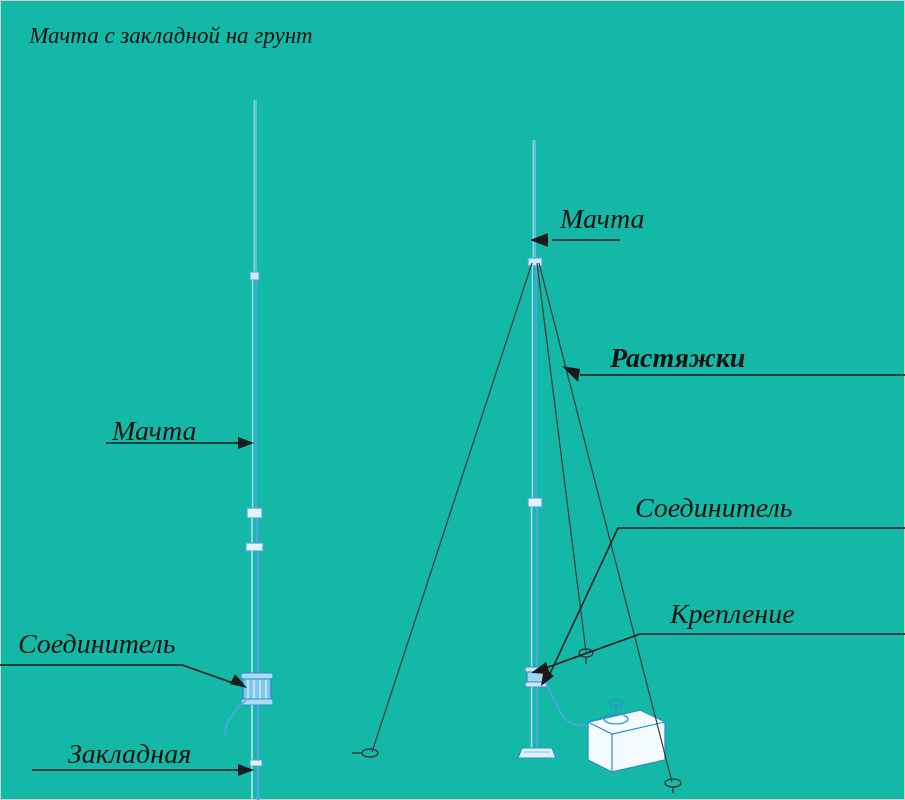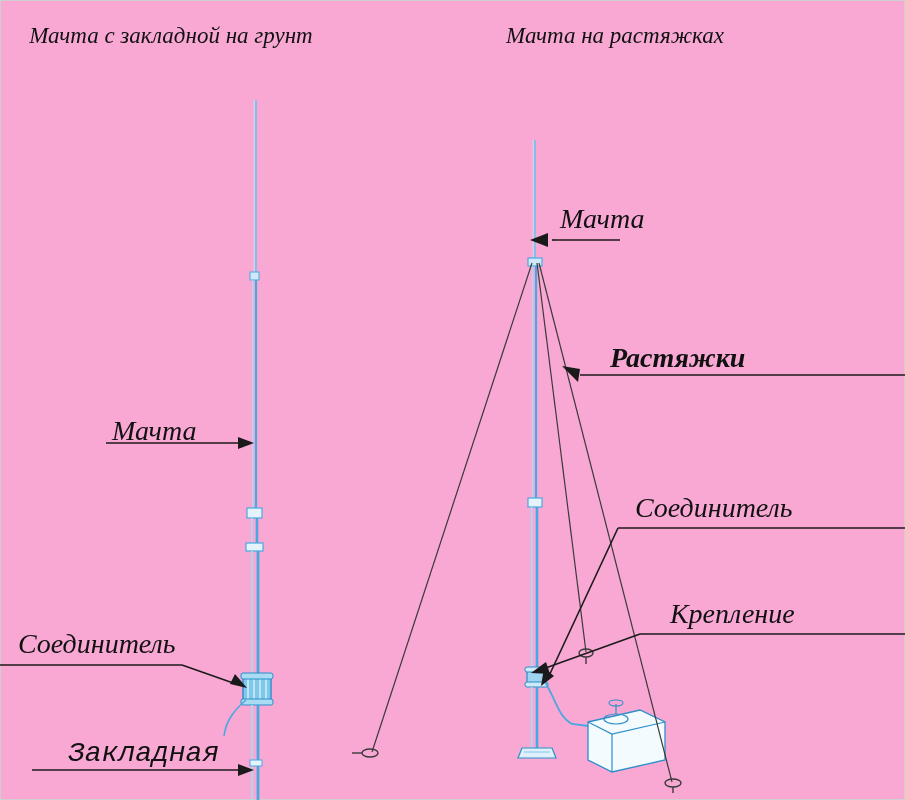--- a/index.html
+++ b/index.html
@@ -4,21 +4,21 @@
 <style>
   html, body {
     margin: 0;
     padding: 0;
     background: #ffffff;
   }
   #canvas {
     position: relative;
     width: 905px;
     height: 800px;
-    background: #f9a8d4;
+    background: #14b8a6;
     overflow: hidden;
     font-family: "Liberation Sans", sans-serif;
   }
   .border-frame {
     position: absolute;
     left: 0; top: 0;
     width: 905px; height: 800px;
     box-sizing: border-box;
     border: 1px solid #cfcfcf;
     pointer-events: none;
@@ -52,21 +52,21 @@
   .label {
     position: absolute;
     font-size: 28px;
     color: #111111;
     font-family: "Liberation Serif", serif;
     font-style: italic;
     white-space: nowrap;
   }
   #lbl-mast-left  { left: 112px; top: 415px; }
   #lbl-conn-left  { left: 18px;  top: 628px; }
-  #lbl-zakl-left  { left: 68px;  top: 738px; font-family: Liberation Mono, monospace; }
+  #lbl-zakl-left  { left: 68px;  top: 738px; }
   #lbl-mast-right { left: 560px; top: 203px; }
   #lbl-guys       { left: 610px; top: 342px; font-weight: bold; }
   #lbl-conn-right { left: 635px; top: 492px; }
   #lbl-krep       { left: 670px; top: 598px; }
 </style>
 </head>
 <body>
 
 <div id="canvas">
 
@@ -189,21 +189,20 @@
       <line x1="618" y1="528" x2="548" y2="678"></line>
       <polygon points="541,686 544,668 554,676" stroke="none"></polygon>
 
       <line x1="905" y1="634" x2="640" y2="634"></line>
       <line x1="640" y1="634" x2="540" y2="670"></line>
       <polygon points="531,673 546,662 550,674" stroke="none"></polygon>
     </g>
   </svg>
 
   <div class="title" id="title-left">Мачта с закладной на грунт</div>
-  <div class="title" id="title-right">Мачта на растяжках</div>
 
   <div class="label" id="lbl-mast-left">Мачта</div>
   <div class="label" id="lbl-conn-left">Соединитель</div>
   <div class="label" id="lbl-zakl-left">Закладная</div>
 
   <div class="label" id="lbl-mast-right">Мачта</div>
   <div class="label" id="lbl-guys">Растяжки</div>
   <div class="label" id="lbl-conn-right">Соединитель</div>
   <div class="label" id="lbl-krep">Крепление</div>
 

